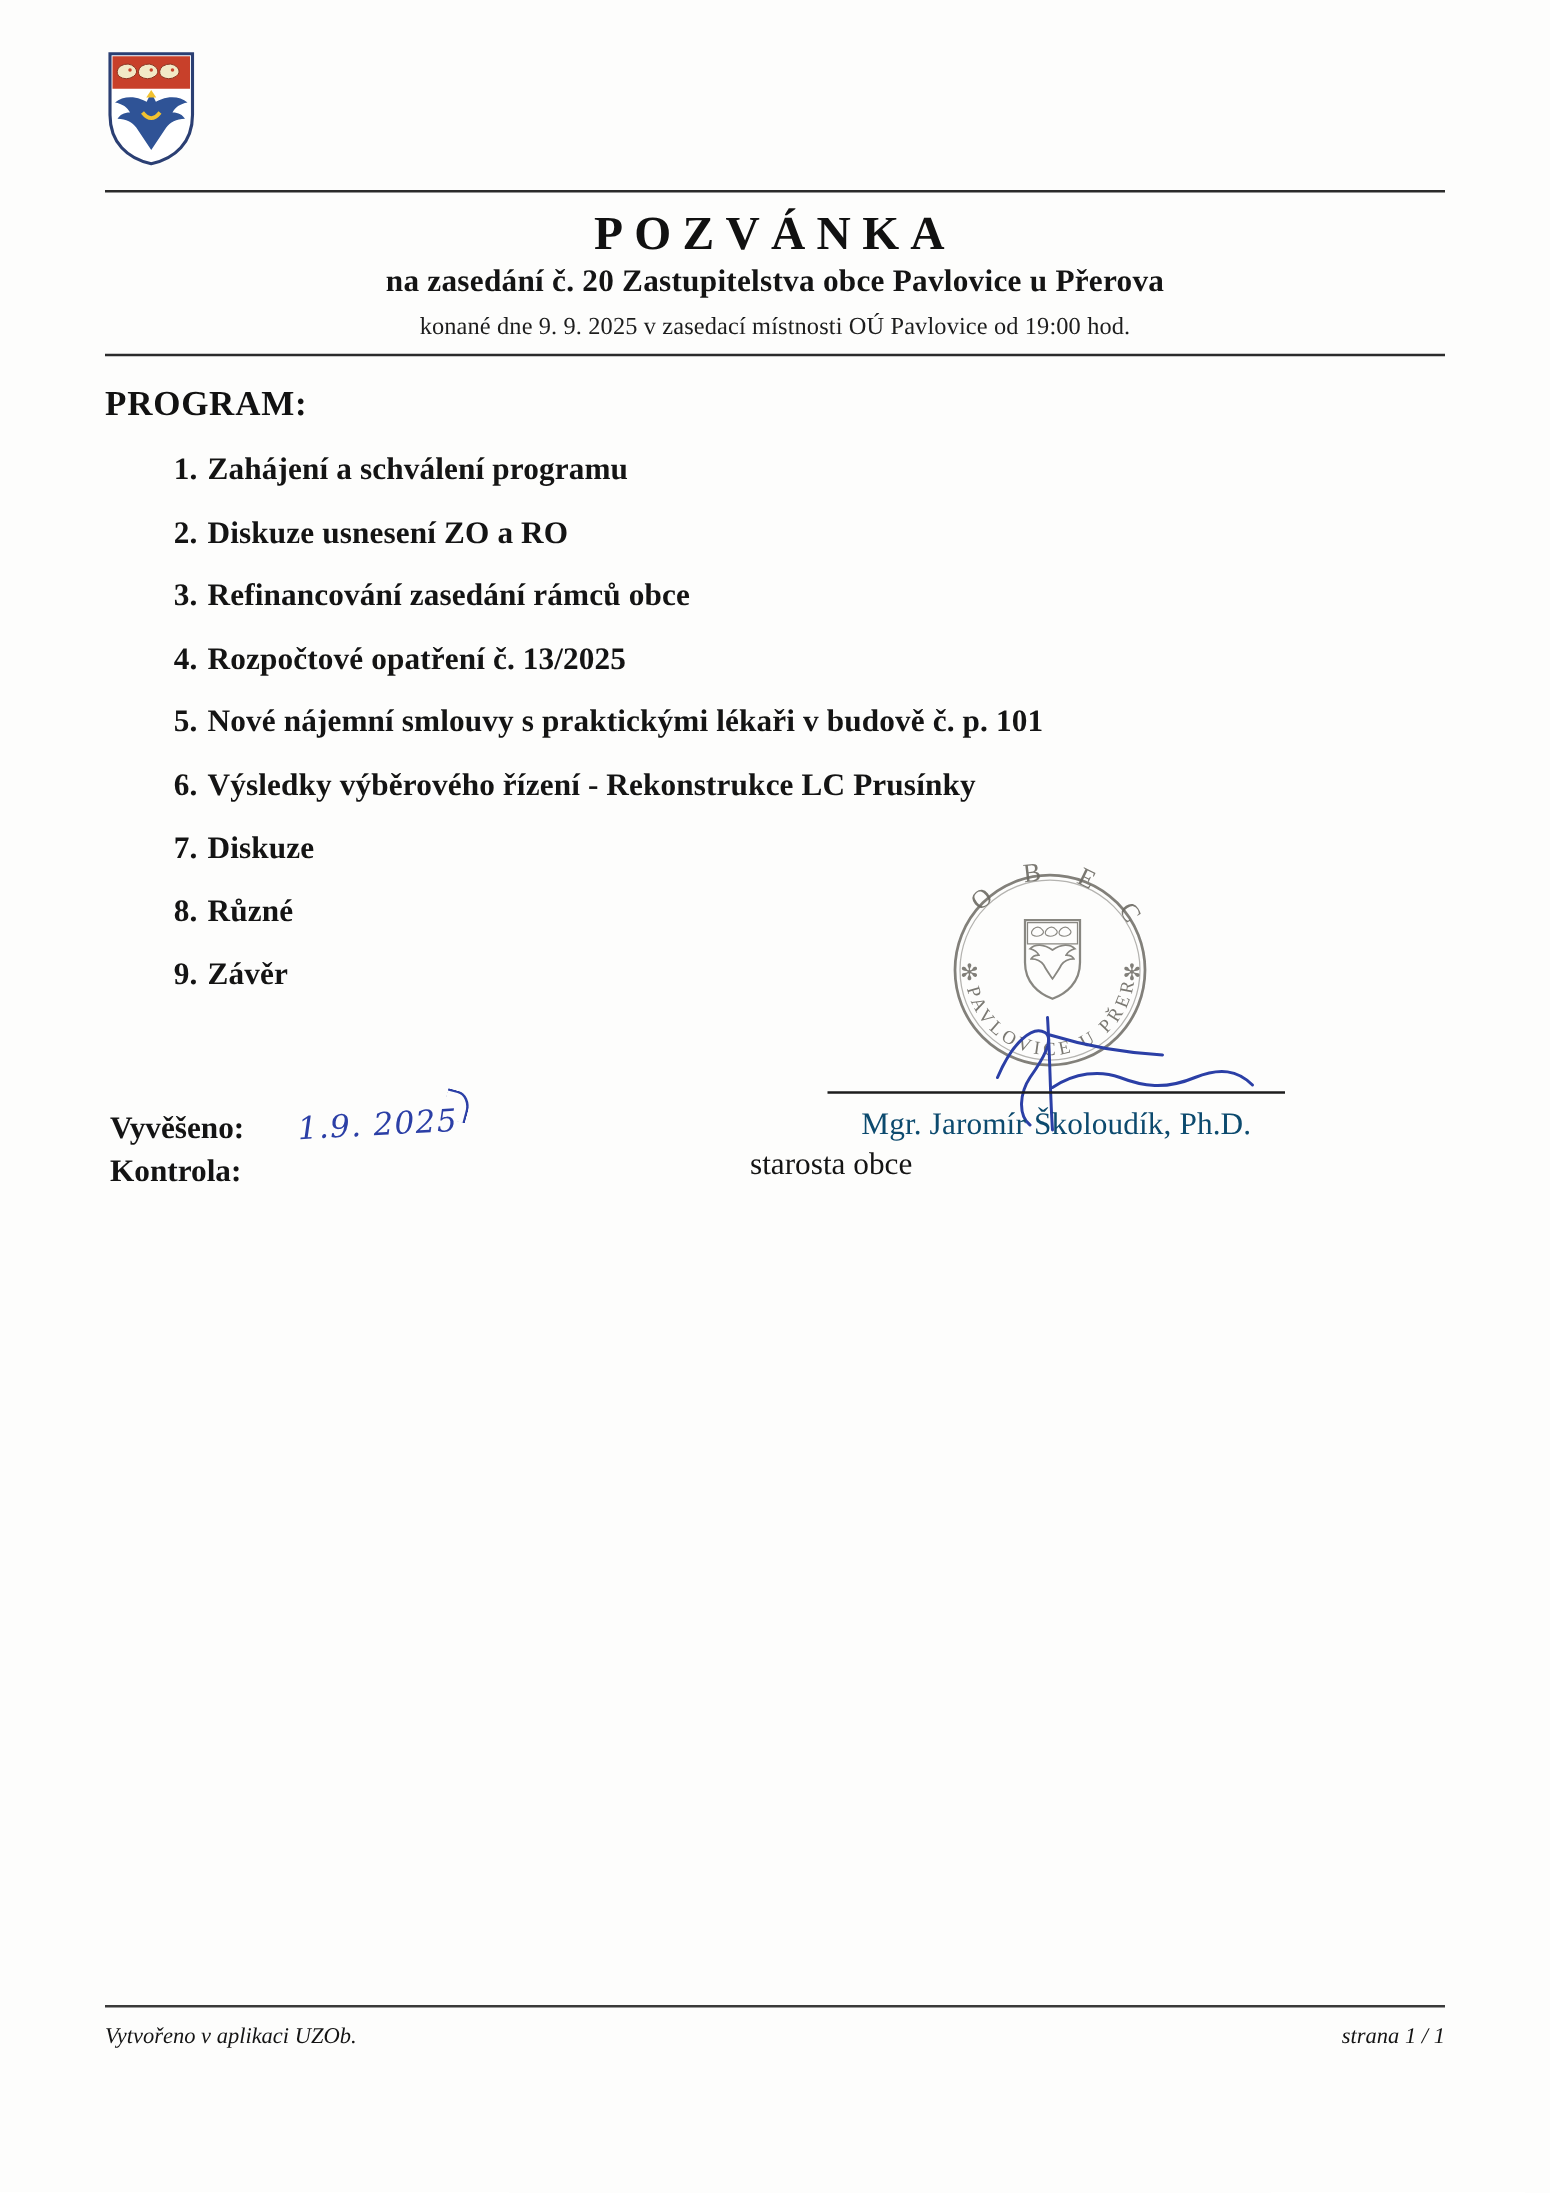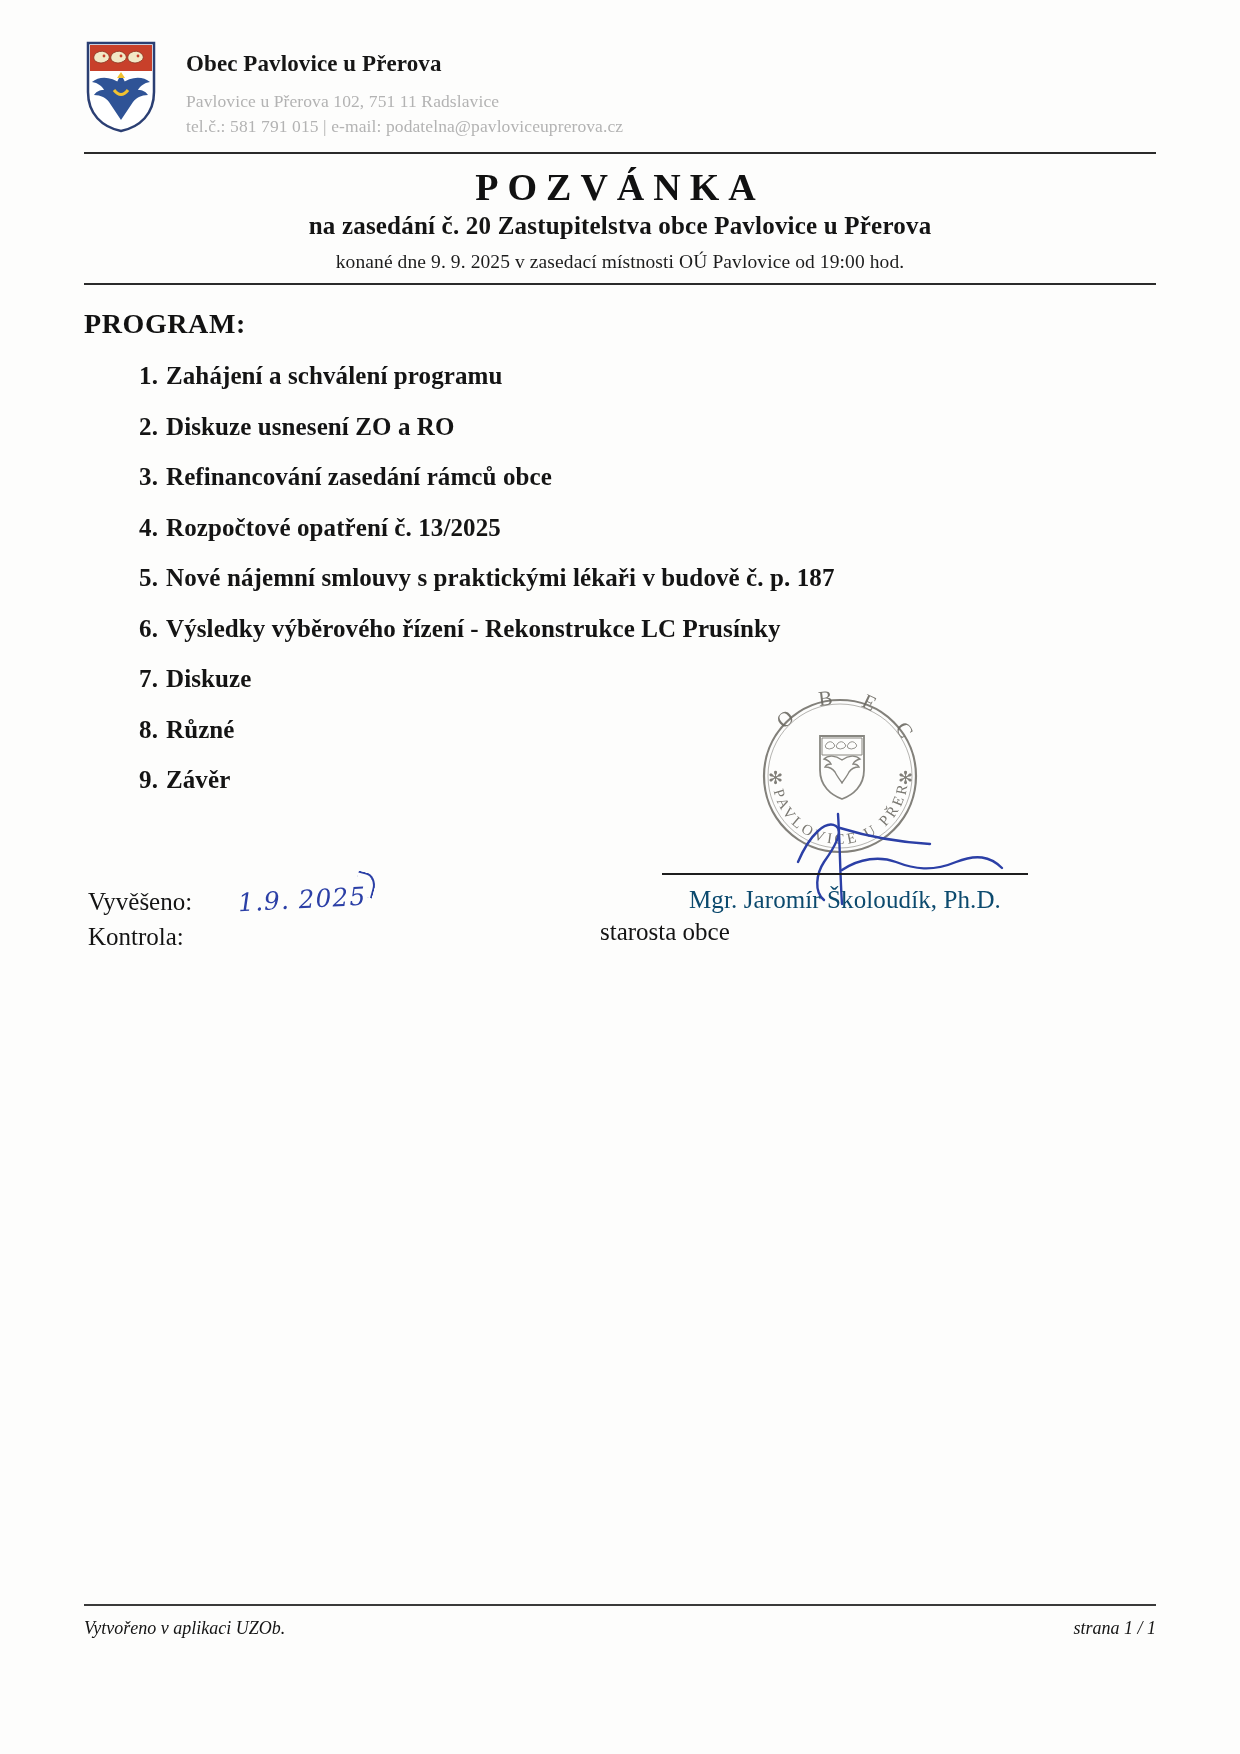--- a/index.html
+++ b/index.html
@@ -182,21 +182,21 @@
 
   .posting {
     position: absolute;
     left: 88px;
     top: 884px;
     font-size: 25px;
     color: #141414;
     line-height: 1.4;
   }
   .posting-row { display: flex; align-items: baseline; }
-  .posting-label { min-width: 142px; }
+  .posting-label { min-width: 142px; font-weight: bold; }
   .handwritten-date {
     font-family: "DejaVu Serif", serif;
     font-style: italic;
     font-size: 25px;
     color: #2b3fa6;
     letter-spacing: 1px;
     transform: rotate(-3deg);
     display: inline-block;
     position: relative;
     top: -2px;
@@ -254,27 +254,20 @@
         <g fill="#2f5396">
           <path d="M37 34 l4 8 l-4 4 l-4 -4 Z"></path>
           <path d="M37 44 c-10 -8 -22 -8 -29 -2 c6 1 10 4 12 8 c-5 0 -8 2 -10 5
                    c7 0 12 3 15 7 c4 6 8 12 12 18 c4 -6 8 -12 12 -18 c3 -4 8 -7 15 -7
                    c-2 -3 -5 -5 -10 -5 c2 -4 6 -7 12 -8 c-7 -6 -19 -6 -29 2 Z"></path>
         </g>
         <path d="M30 50 q7 9 14 0" fill="none" stroke="#f2c230" stroke-width="3"></path>
         <path d="M33 38 l4 -6 l4 6 Z" fill="#f2c230"></path>
       </svg>
     </div>
-    <div class="header-text">
-      <div class="org-name">Obec Pavlovice u Přerova</div>
-      <div class="org-addr">
-        <div>Pavlovice u Přerova 102, 751 11 Radslavice</div>
-        <div>tel.č.: 581 791 015 | e-mail: podatelna@pavloviceuprerova.cz</div>
-      </div>
-    </div>
   </div>
 
   <div class="rule top"></div>
 
   <div class="titleblock">
     <div class="doc-title">POZVÁNKA</div>
     <div class="doc-subtitle">na zasedání č. 20 Zastupitelstva obce Pavlovice u Přerova</div>
     <div class="doc-meta">konané dne 9. 9. 2025 v zasedací místnosti OÚ Pavlovice od 19:00 hod.</div>
   </div>
 
@@ -293,21 +286,21 @@
     <li>
       <span class="item-num">3.</span>
       <span>Refinancování zasedání rámců obce</span>
     </li>
     <li>
       <span class="item-num">4.</span>
       <span>Rozpočtové opatření č. 13/2025</span>
     </li>
     <li>
       <span class="item-num">5.</span>
-      <span>Nové nájemní smlouvy s praktickými lékaři v budově č. p. 187</span>
+      <span>Nové nájemní smlouvy s praktickými lékaři v budově č. p. 101</span>
     </li>
     <li>
       <span class="item-num">6.</span>
       <span>Výsledky výběrového řízení - Rekonstrukce LC Prusínky</span>
     </li>
     <li>
       <span class="item-num">7.</span>
       <span>Diskuze</span>
     </li>
     <li>

